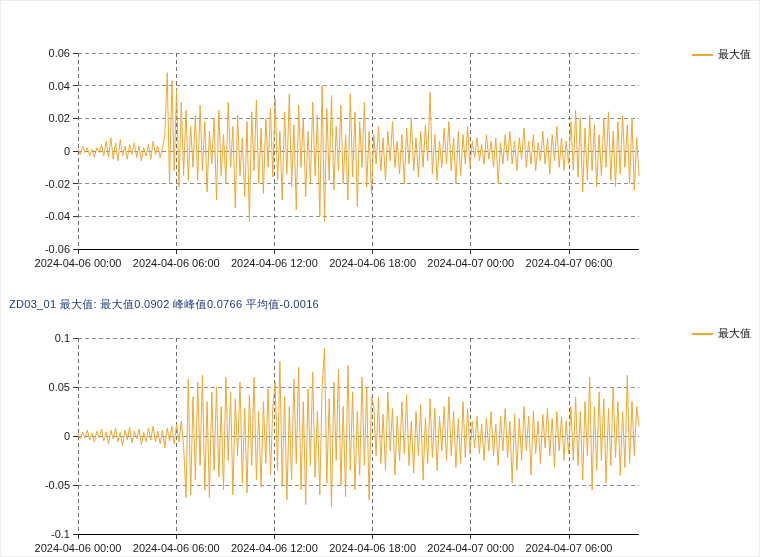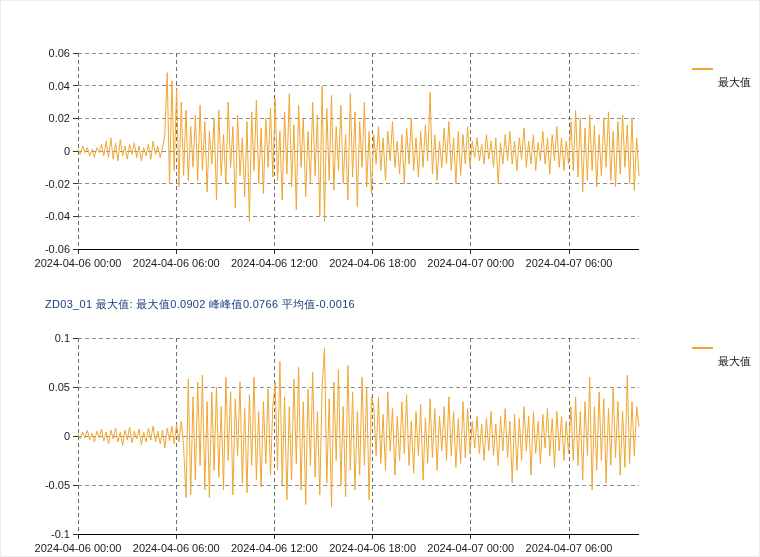--- a/index.html
+++ b/index.html
@@ -14,21 +14,21 @@
   .chart-title{
     position:absolute;left:8px;font-size:11px;letter-spacing:0.3px;
     white-space:nowrap;
   }
   .sec1 .chart-title{top:7px;}
   .sec2 .chart-title{top:11px;}
   .legend{position:absolute;left:691px;display:flex;align-items:center;gap:5px;}
   .sec1 .legend{top:46px;}
   .sec2 .legend{top:40px;}
   .legend-line{display:inline-block;width:21px;height:2px;}
-  .legend-label{font-size:11px;color:#111;white-space:nowrap;margin-top:28px;}
+  .legend-label{font-size:11px;color:#111;white-space:nowrap;}
   svg.plot{position:absolute;left:0;top:0;}
   .hgrid{stroke:#8c8c8c;stroke-width:1;stroke-dasharray:4 3;shape-rendering:crispEdges;}
   .vgrid{stroke:#6e6e6e;stroke-width:1;stroke-dasharray:4 3;shape-rendering:crispEdges;}
   .axis{stroke:#000;stroke-width:1;shape-rendering:crispEdges;}
   .tick{stroke:#333;stroke-width:1;shape-rendering:crispEdges;}
   .ylab{font:11px "Liberation Sans","DejaVu Sans",sans-serif;text-anchor:end;}
   .xlab{font:11px "Liberation Sans","DejaVu Sans",sans-serif;text-anchor:middle;}
   .series{fill:none;stroke-width:1;stroke-linejoin:round;stroke-linecap:round;}
 </style>
 </head>
@@ -115,20 +115,20 @@
         <text x="371.6" y="266" class="xlab" fill="#1a1a1a">2024-04-06 18:00</text>
         <line x1="469.8" y1="52" x2="469.8" y2="248" class="vgrid"></line>
         <line x1="469.8" y1="248" x2="469.8" y2="253" class="tick"></line>
         <text x="469.8" y="266" class="xlab" fill="#1a1a1a">2024-04-07 00:00</text>
         <line x1="568" y1="52" x2="568" y2="248" class="vgrid"></line>
         <line x1="568" y1="248" x2="568" y2="253" class="tick"></line>
         <text x="568" y="266" class="xlab" fill="#1a1a1a">2024-04-07 06:00</text>
         <line x1="77" y1="248" x2="638" y2="248" class="axis"></line>
         <polyline points="77.0,148.0 79.3,152.9 81.7,146.1 84.0,152.0 86.4,144.1 88.7,153.9 91.1,147.1 93.4,155.9 95.8,145.1 98.1,152.0 100.5,143.1 102.8,154.9 105.2,146.1 107.5,157.8 109.9,144.1 112.2,152.9 114.6,142.2 116.9,155.9 119.3,146.1 121.6,159.8 123.9,144.1 126.3,153.9 128.6,141.2 131.0,156.9 133.3,145.1 135.7,152.9 138.0,143.1 140.4,158.8 142.7,146.1 145.1,155.9 147.4,142.2 149.8,153.9 152.1,140.2 154.5,155.9 156.8,145.1 159.2,157.8 161.5,144.1 163.8,161.8 166.2,142.2 168.5,154.9 170.9,140.2 173.2,157.8 175.6,138.2 177.9,155.9 180.3,135.3 182.6,159.8 185.0,211.7 187.3,93.2 189.7,208.8 192.0,110.8 194.4,194.1 196.7,96.1 199.1,179.4 201.4,89.2 203.8,203.9 206.1,115.7 208.4,211.7 210.8,105.9 213.1,184.3 215.5,101.0 217.8,191.2 220.2,120.6 222.5,203.9 224.9,91.2 227.2,174.5 229.6,105.9 231.9,208.8 234.3,112.8 236.6,169.6 239.0,96.1 241.3,197.0 243.7,122.6 246.0,206.8 248.4,108.8 250.7,179.4 253.0,91.2 255.4,194.1 257.7,125.5 260.1,201.0 262.4,115.7 264.8,177.4 267.1,103.0 269.5,189.2 271.8,120.6 274.2,96.1 276.5,184.3 278.9,75.5 281.2,199.0 283.6,110.8 285.9,213.7 288.3,120.6 290.6,194.1 292.9,93.2 295.3,177.4 297.6,81.4 300.0,203.9 302.3,115.7 304.7,218.6 307.0,103.0 309.4,179.4 311.7,86.3 314.1,191.2 316.4,125.5 318.8,208.8 321.1,101.0 323.5,61.8 325.8,197.0 328.2,112.8 330.5,220.6 332.9,96.1 335.2,174.5 337.5,83.4 339.9,199.0 342.2,120.6 344.6,210.8 346.9,79.4 349.3,184.3 351.6,105.9 354.0,203.9 356.3,125.5 358.7,189.2 361.0,91.2 363.4,179.4 365.7,101.0 368.1,213.7 370.4,110.8 372.8,120.6 375.1,169.6 377.5,110.8 379.8,177.4 382.1,128.4 384.5,184.3 386.8,105.9 389.2,164.7 391.5,122.6 393.9,189.2 396.2,130.4 398.6,174.5 400.9,115.7 403.3,167.6 405.6,108.8 408.0,179.4 410.3,135.3 412.7,187.2 415.0,125.5 417.4,169.6 419.7,118.6 422.1,194.1 424.4,132.4 426.7,177.4 429.1,112.8 431.4,171.6 433.8,122.6 436.1,184.3 438.5,130.4 440.8,164.7 443.2,120.6 445.5,174.5 447.9,110.8 450.2,169.6 452.6,125.5 454.9,181.4 457.3,132.4 459.6,177.4 462.0,115.7 464.3,171.6 466.6,122.6 469.0,167.6 471.3,135.3 473.7,161.8 476.0,130.4 478.4,167.6 480.7,138.2 483.1,174.5 485.4,132.4 487.8,164.7 490.1,125.5 492.5,169.6 494.8,138.2 497.2,179.4 499.5,130.4 501.9,164.7 504.2,122.6 506.6,171.6 508.9,135.3 511.2,197.0 513.6,128.4 515.9,184.3 518.3,132.4 520.6,174.5 523.0,120.6 525.3,164.7 527.7,130.4 530.0,189.2 532.4,125.5 534.7,167.6 537.1,135.3 539.4,177.4 541.8,128.4 544.1,161.8 546.5,122.6 548.8,169.6 551.2,132.4 553.5,181.4 555.8,125.5 558.2,164.7 560.5,130.4 562.9,174.5 565.2,135.3 567.6,167.6 569.9,120.6 572.3,174.5 574.6,110.8 577.0,179.4 579.3,125.5 581.7,194.1 584.0,115.7 586.4,169.6 588.7,91.2 591.1,203.9 593.4,120.6 595.7,184.3 598.1,105.9 600.4,174.5 602.8,112.8 605.1,197.0 607.5,122.6 609.8,179.4 612.2,101.0 614.5,171.6 616.9,115.7 619.2,189.2 621.6,125.5 623.9,181.4 626.3,89.2 628.6,177.4 631.0,115.7 633.3,169.6 635.7,120.6 638.0,140.2" class="series" stroke="#F0A732"></polyline>
       </svg>
-    <div class="chart-title" style="color: rgb(30, 60, 125); margin-left: 36px;">ZD03_01 最大值: 最大值0.0902 峰峰值0.0766 平均值-0.0016</div>
+    <div class="chart-title" style="color: rgb(30, 60, 125);">ZD03_01 最大值: 最大值0.0902 峰峰值0.0766 平均值-0.0016</div>
     <div class="legend">
       <span class="legend-line" style="background: rgb(240, 167, 50);"></span>
       <span class="legend-label">最大值</span>
     </div>
   </section>
 
 </div>
 
 </body></html>

